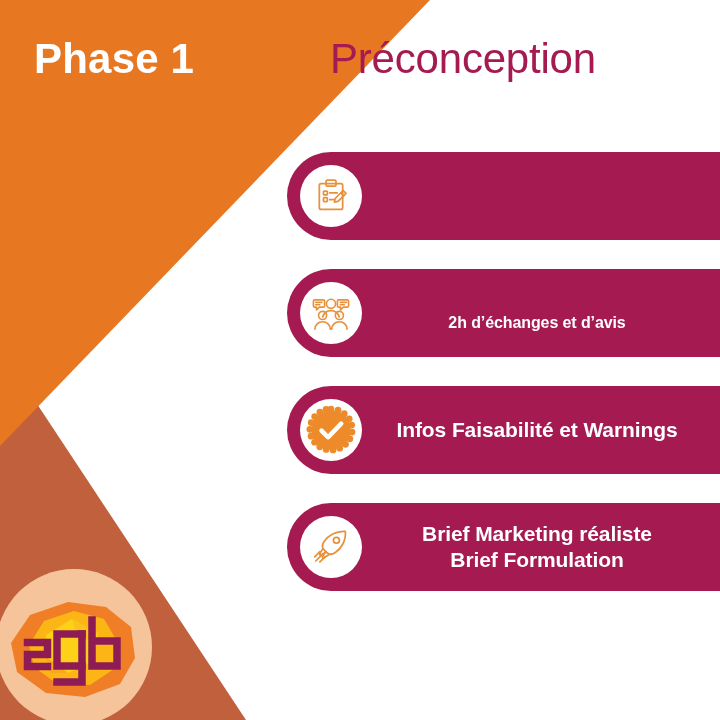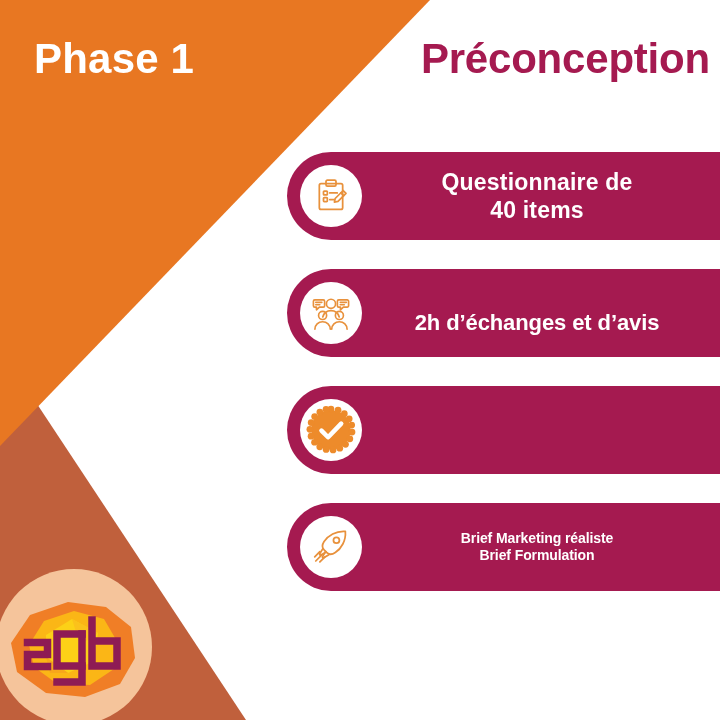--- a/index.html
+++ b/index.html
@@ -38,23 +38,23 @@
     color: #ffffff;
     letter-spacing: 0.2px;
     line-height: 1.1;
     white-space: nowrap;
   }
   .deck-title {
     position: absolute;
     left: 330px;
     top: 36px;
     width: 380px;
-    text-align: right;
+    text-align: left;
     font-size: 42px;
-    font-weight: bold;
+    font-weight: normal;
     color: #A51A50;
     letter-spacing: -0.2px;
     line-height: 1.1;
     white-space: nowrap;
   }
 
   
   .cards {
     position: absolute;
     left: 287px;
@@ -87,23 +87,23 @@
     flex: 1 1 auto;
     text-align: center;
     color: #ffffff;
     font-weight: bold;
     line-height: 1.22;
     padding: 0 12px 0 4px;
   }
   .card-text .l1, .card-text .l2 { display: block; white-space: nowrap; }
 
   .card.c1 .card-text { font-size: 23px; letter-spacing: 0.2px; }
-  .card.c2 .card-text { font-size: 22px; letter-spacing: -0.1px; margin-top: 20px; }
+  .card.c2 .card-text { font-size: 16px; letter-spacing: -0.1px; margin-top: 20px; }
   .card.c3 .card-text { font-size: 21px; letter-spacing: -0.1px; }
-  .card.c4 .card-text { font-size: 14px; letter-spacing: -0.1px; }
+  .card.c4 .card-text { font-size: 21px; letter-spacing: -0.1px; }
 
   
   .logo {
     position: absolute;
     left: -16px;
     top: 557px;
     width: 180px;
     height: 180px;
   }
 </style>
@@ -131,24 +131,20 @@
       <div class="card-icon">
         <svg width="40" height="40" viewBox="0 0 48 48" fill="none" stroke="#E8913C" stroke-width="2.1" stroke-linecap="round" stroke-linejoin="round">
           <path d="M12 9h5.5M30.5 9H36a2 2 0 0 1 2 2v27a2 2 0 0 1-2 2H12a2 2 0 0 1-2-2V11a2 2 0 0 1 2-2z"></path>
           <rect x="18" y="5" width="12" height="7" rx="1.6"></rect>
           <rect x="15" y="18" width="4.6" height="4.6" rx="0.8"></rect>
           <rect x="15" y="26" width="4.6" height="4.6" rx="0.8"></rect>
           <path d="M22.5 20.3h9M22.5 28.3h5"></path>
           <path d="M38.6 17.4l3.4 3.4-9.6 9.6-4.3.9.9-4.3z"></path>
           <path d="M35.8 20.2l3.4 3.4"></path>
         </svg>
-      </div>
-      <div class="card-text">
-        <span class="l1">Questionnaire  de</span>
-        <span class="l2">40 items</span>
       </div>
     </div>
 
     <div class="card c2">
       <div class="card-icon">
         <svg width="42" height="42" viewBox="0 0 48 48" fill="none" stroke="#E8913C" stroke-width="1.9" stroke-linecap="round" stroke-linejoin="round">
 
           <path d="M5.5 9h9.6a1.6 1.6 0 0 1 1.6 1.6v5.1a1.6 1.6 0 0 1-1.6 1.6h-4.4l-3.3 3v-3H5.5A1.6 1.6 0 0 1 3.9 15.7v-5.1A1.6 1.6 0 0 1 5.5 9z"></path>
           <path d="M6.6 11.8h7M6.6 14.6h4.6"></path>
 
@@ -194,20 +190,21 @@
                 <circle cx="5.7" cy="17.1" r="3.1"></circle>
               <circle cx="8.9" cy="11.6" r="3.1"></circle>
                 <circle cx="13.7" cy="7.4" r="3.1"></circle>
               <circle cx="19.4" cy="5.0" r="3.1"></circle>
             </g>
           </g>
           <path d="M15.2 24.6l6.1 6.1 12.1-12.6" fill="none" stroke="#ffffff" stroke-width="4.2" stroke-linecap="round" stroke-linejoin="round"></path>
         </svg>
       </div>
       <div class="card-text">
+        <span class="l1">Infos Faisabilité et Warnings</span>
       </div>
     </div>
 
     <div class="card c4">
       <div class="card-icon">
         <svg width="42" height="42" viewBox="0 0 48 48" fill="none" stroke="#E8913C" stroke-width="2" stroke-linecap="round" stroke-linejoin="round">
           <path d="M19.2 30.4 16.1 27.3c-2.9-2.9-2.3-6.1 0-9.6C20.6 10.9 29.6 5.3 40.4 6.1c.9 10.7-4.7 19.8-11.5 24.3-3.5 2.3-6.7 2.9-9.6 0z"></path>
           <circle cx="30.2" cy="16.3" r="3.4"></circle>
           <path d="M17.9 29.1 14.3 35c-.5.9.5 1.9 1.4 1.4l5.9-3.6"></path>
           <path d="M18.4 29.6 12.5 33.2c-.9.5-1.9-.5-1.4-1.4l3.6-5.9"></path>

